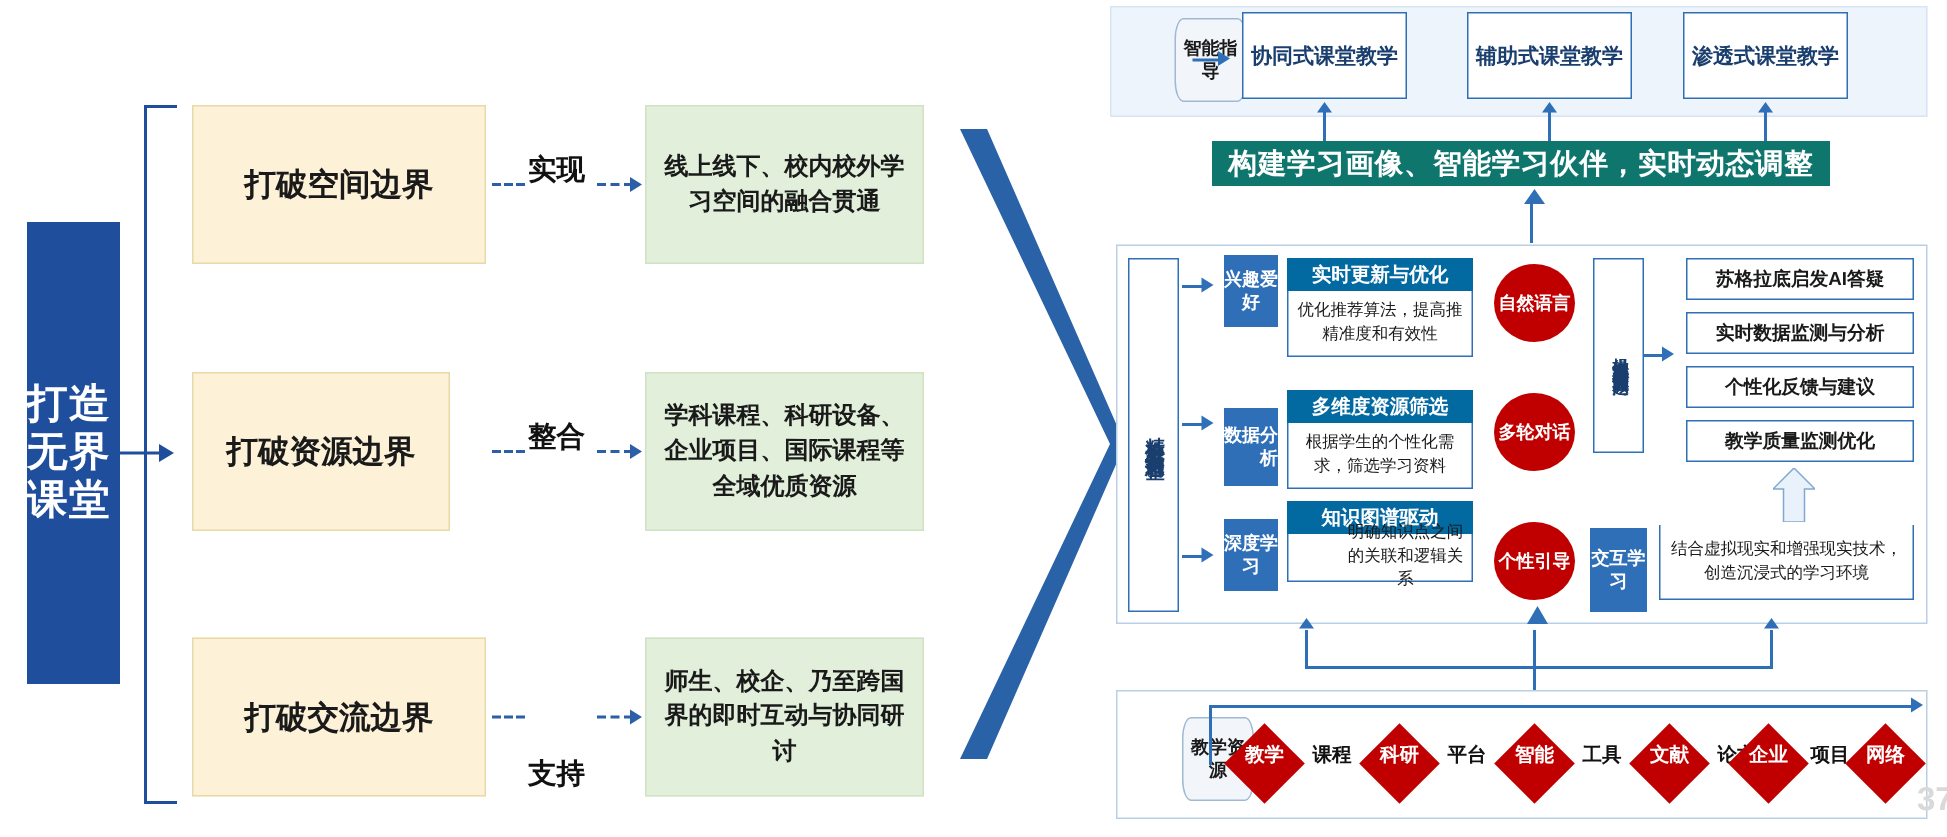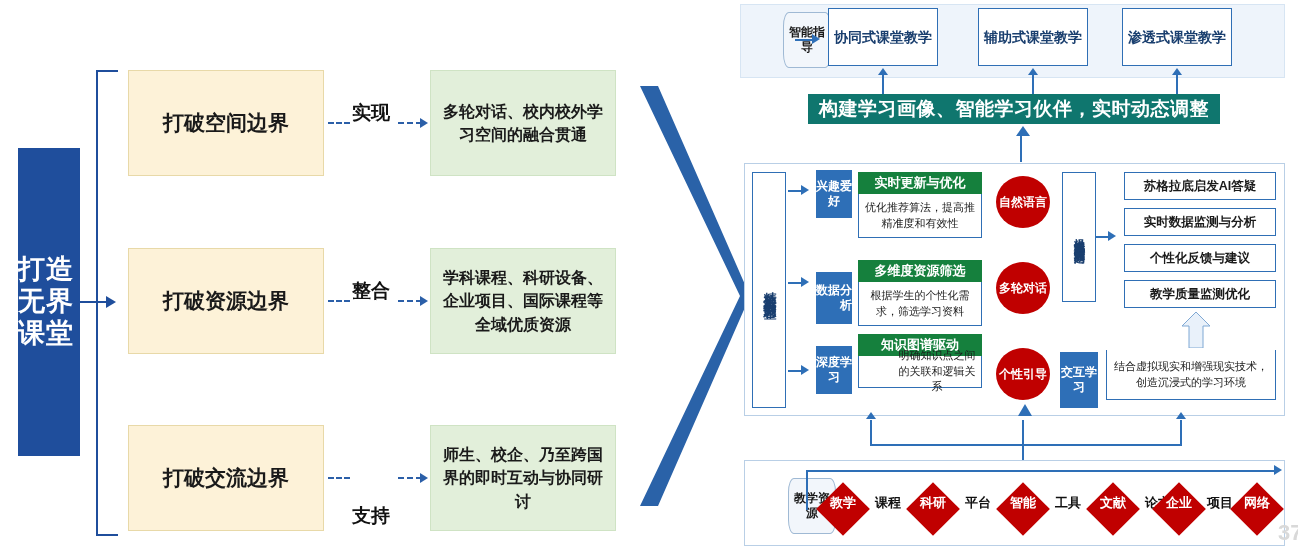--- a/index.html
+++ b/index.html
@@ -59,21 +59,21 @@
   .vtext{
     writing-mode:vertical-rl;text-orientation:upright;
     display:flex;align-items:center;justify-content:center;
     font-weight:bold;letter-spacing:2px;
   }
   .bluechip{
     background:#2e6fb7;color:#fff;font-weight:bold;font-size:12px;line-height:1.25;
     display:flex;align-items:center;justify-content:center;text-align:center;
   }
   .hdr{
-    background:#15803d;color:#fff;font-weight:bold;font-size:13px;
+    background:#0369a1;color:#fff;font-weight:bold;font-size:13px;
     display:flex;align-items:center;justify-content:center;
   }
   .bodybox{
     background:#fff;border:1px solid #2f6fb5;border-top:none;
     font-size:11px;color:#1a1a1a;line-height:1.45;text-align:center;
     display:flex;align-items:center;justify-content:center;padding:2px 5px;
   }
   .ellipse{
     background:#c00000;color:#fff;border-radius:50%;
     display:flex;align-items:center;justify-content:center;text-align:center;
@@ -113,24 +113,24 @@
 <div class="abs arrowhead-r-blue" style="left:106px;top:296px;"></div>
 
 <div class="abs yellow-box" style="left:128px;top:70px;width:196px;height:106px;">
   <span>打破空间边界</span>
 </div>
 <div class="abs dashed" style="left:328px;top:122px;width:22px;"></div>
 <div class="abs conn-label" style="left:352px;top:100px;font-family:Liberation Mono, monospace;">实现</div>
 <div class="abs dashed" style="left:398px;top:122px;width:24px;"></div>
 <div class="abs arrowhead-r" style="left:420px;top:118px;"></div>
 <div class="abs green-box" style="left:430px;top:70px;width:186px;height:106px;">
-  <span>多轮对话、校内校外学习空间的融合贯通</span>
-</div>
-
-<div class="abs yellow-box" style="left:128px;top:248px;width:196px;height:106px;">
+  <span>线上线下、校内校外学习空间的融合贯通</span>
+</div>
+
+<div class="abs yellow-box" style="left:128px;top:248px;width:172px;height:106px;">
   <span>打破资源边界</span>
 </div>
 <div class="abs dashed" style="left:328px;top:300px;width:22px;"></div>
 <div class="abs conn-label" style="left:352px;top:278px;">整合</div>
 <div class="abs dashed" style="left:398px;top:300px;width:24px;"></div>
 <div class="abs arrowhead-r" style="left:420px;top:296px;"></div>
 <div class="abs green-box" style="left:430px;top:248px;width:186px;height:106px;">
   <span>学科课程、科研设备、企业项目、国际课程等全域优质资源</span>
 </div>
 

